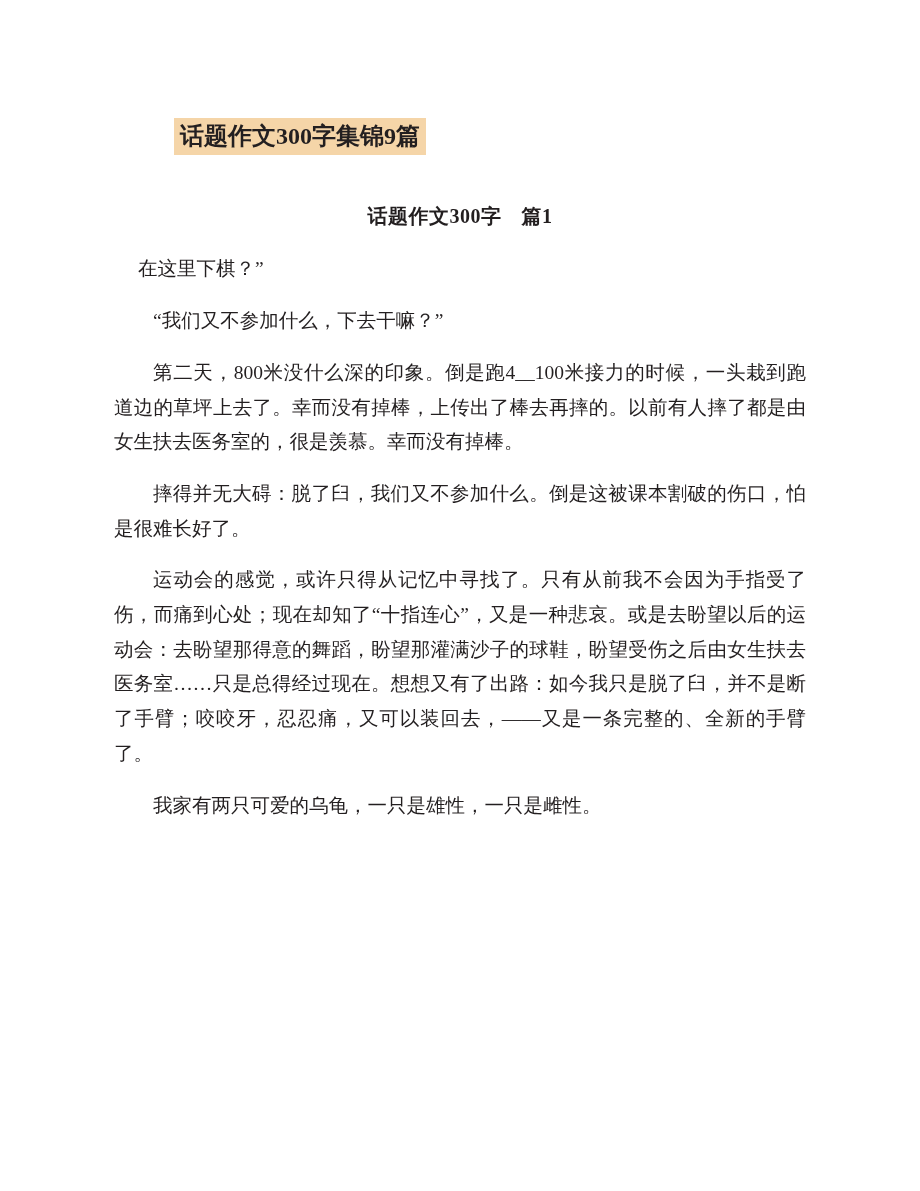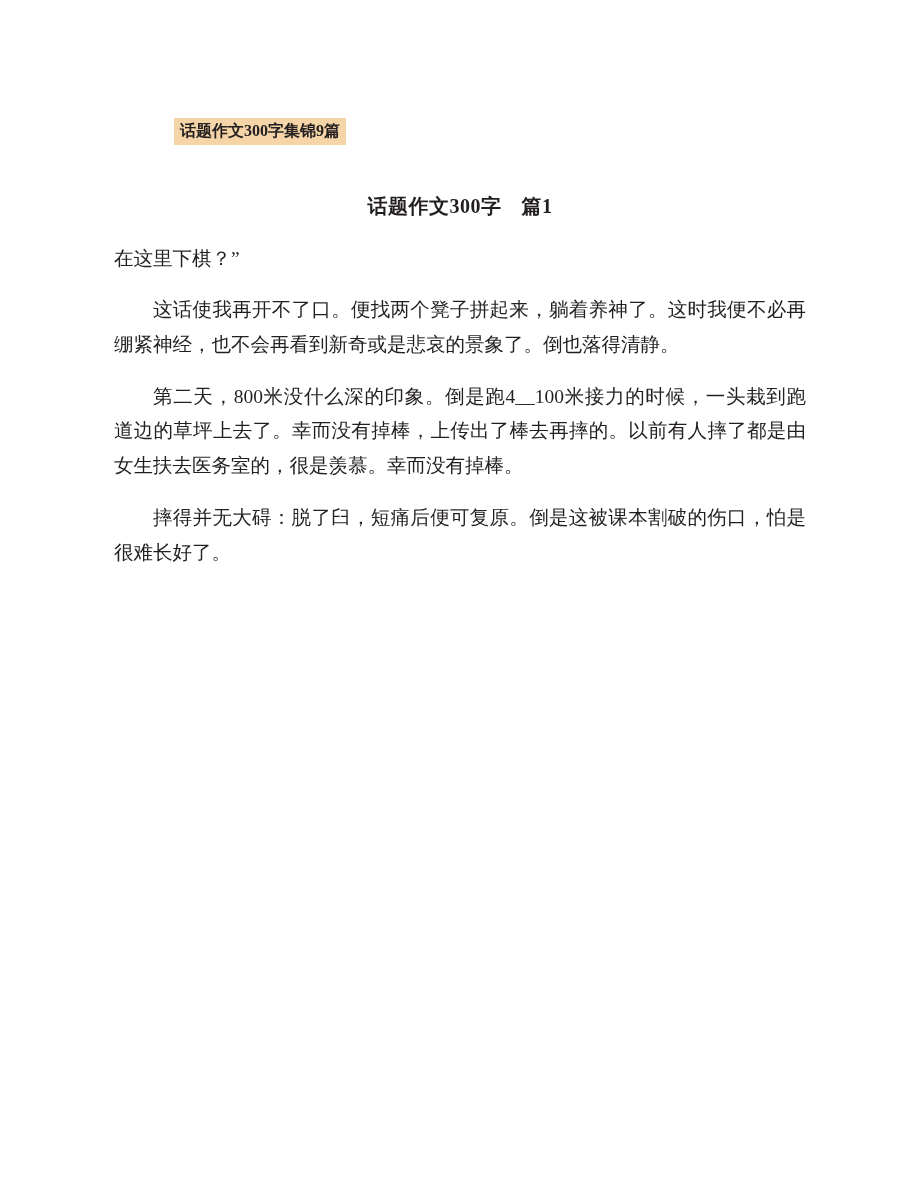--- a/index.html
+++ b/index.html
@@ -19,21 +19,21 @@
     width: 920px;
     height: 1191px;
     box-sizing: border-box;
     padding: 118px 112px 60px 112px;
   }
   .doc-title {
     display: inline-block;
     background: #f5d5a8;
     color: #231f20;
     font-family: "Liberation Serif", serif;
-    font-size: 16px;
+    font-size: 24px;
     font-weight: bold;
     line-height: 1.35;
     padding: 2px 6px 3px 6px;
     margin: 0 0 22px 62px;
     white-space: nowrap;
   }
   .section-heading {
     text-align: center;
     font-family: "Liberation Serif", serif;
     font-size: 20px;
@@ -47,39 +47,42 @@
   p.para {
     font-size: 19.5px;
     line-height: 1.78;
     text-align: justify;
     text-justify: inter-ideograph;
     margin: 0 0 17px 0;
     text-indent: 2em;
   }
   p.para.noindent {
     text-indent: 0;
+    margin-left: 24px;
   }
   .body-block {
     padding: 0 2px;
   }
 </style>
 </head>
 <body>
 
 <div class="page">
 
   <div class="doc-title">话题作文300字集锦9篇</div>
 
   <div class="body-block">
 
     <div class="section-heading">
       <span>话题作文300字</span><span class="num">篇1</span>
     </div>
 
     <p class="para noindent">在这里下棋？”</p>
-    <p class="para">这话使我再开不了口。便找两个凳子拼起来，躺着养神了。这时我便不必再绷紧神经，也不会再看到新奇或是悲哀的景象了。倒也落得清静。</p>
+    <p class="para">“我们又不参加什么，下去干嘛？”</p>
     <p class="para">第二天，800米没什么深的印象。倒是跑4__100米接力的时候，一头栽到跑道边的草坪上去了。幸而没有掉棒，上传出了棒去再摔的。以前有人摔了都是由女生扶去医务室的，很是羡慕。幸而没有掉棒。</p>
-    <p class="para">摔得并无大碍：脱了臼，短痛后便可复原。倒是这被课本割破的伤口，怕是很难长好了。</p>
+    <p class="para">摔得并无大碍：脱了臼，我们又不参加什么。倒是这被课本割破的伤口，怕是很难长好了。</p>
+    <p class="para">运动会的感觉，或许只得从记忆中寻找了。只有从前我不会因为手指受了伤，而痛到心处；现在却知了“十指连心”，又是一种悲哀。或是去盼望以后的运动会：去盼望那得意的舞蹈，盼望那灌满沙子的球鞋，盼望受伤之后由女生扶去医务室……只是总得经过现在。想想又有了出路：如今我只是脱了臼，并不是断了手臂；咬咬牙，忍忍痛，又可以装回去，——又是一条完整的、全新的手臂了。</p>
 
 
+    <p class="para">我家有两只可爱的乌龟，一只是雄性，一只是雌性。</p>
 
   </div>
 </div>
 
 </body></html>

